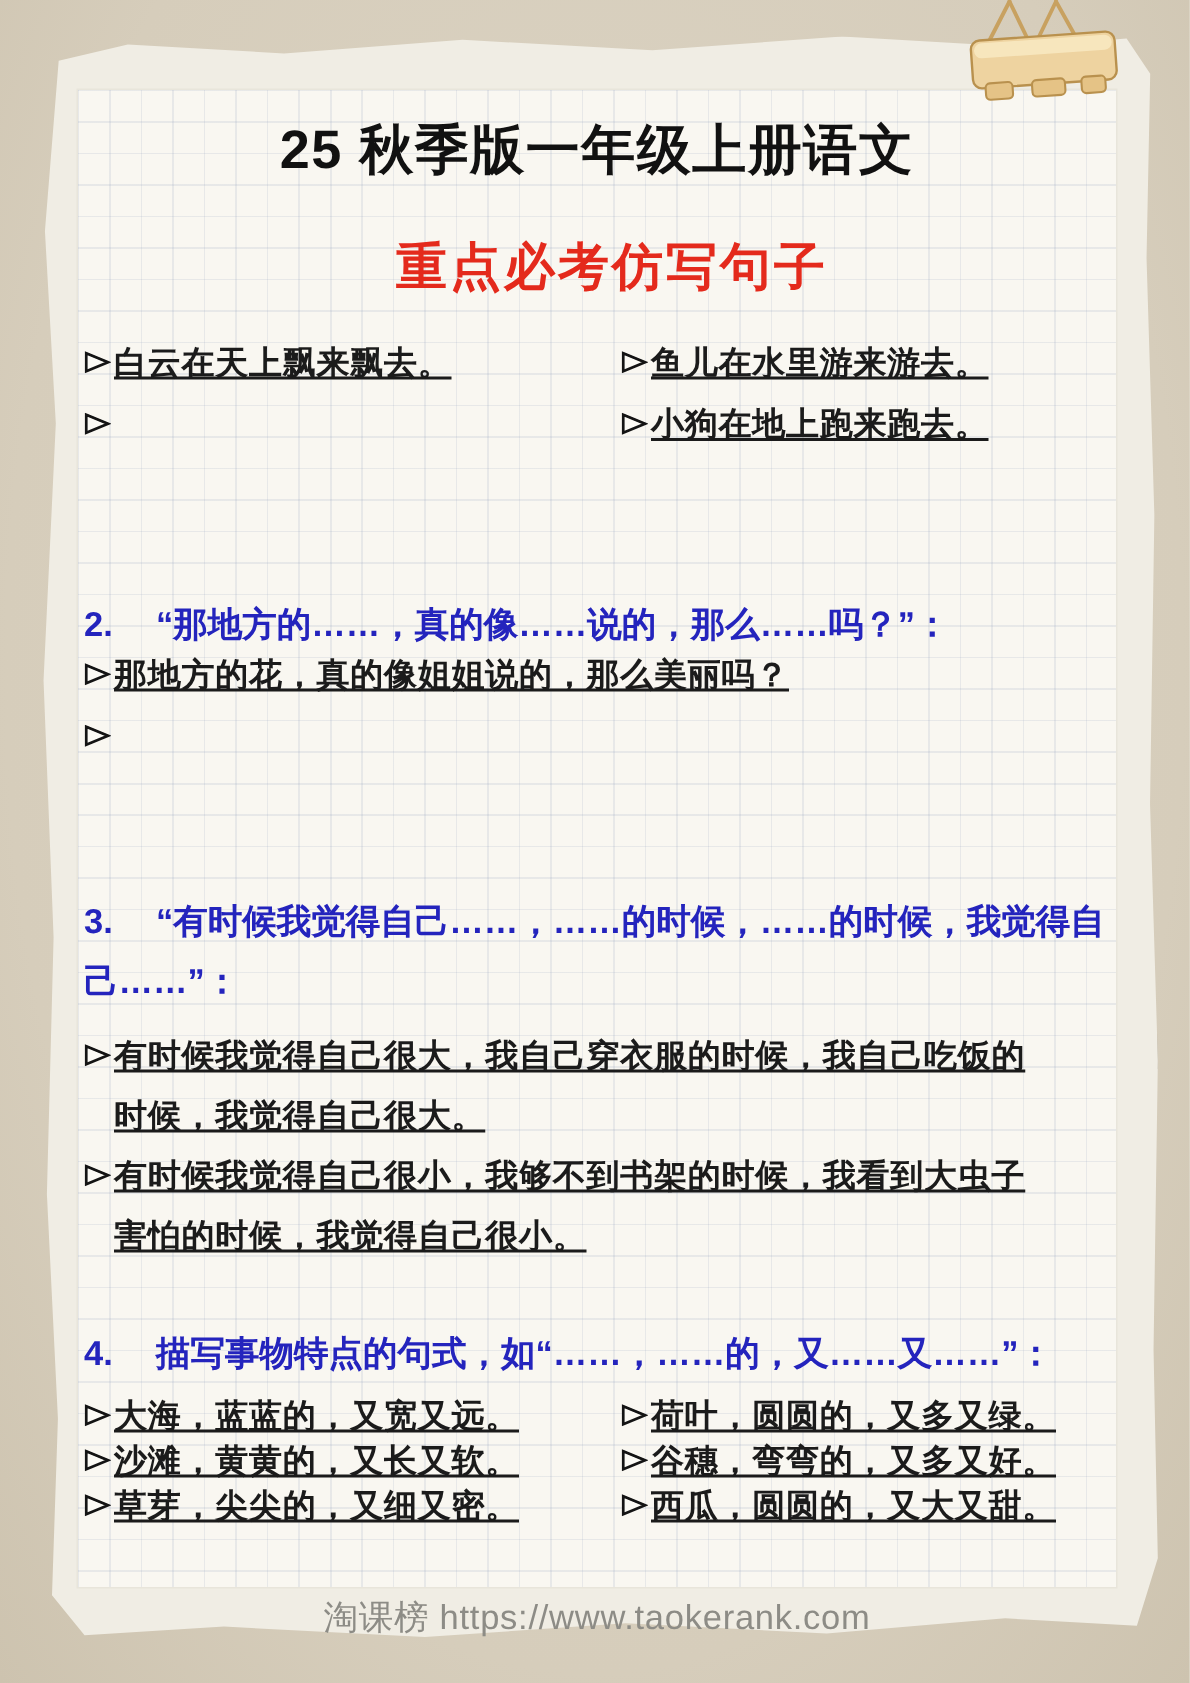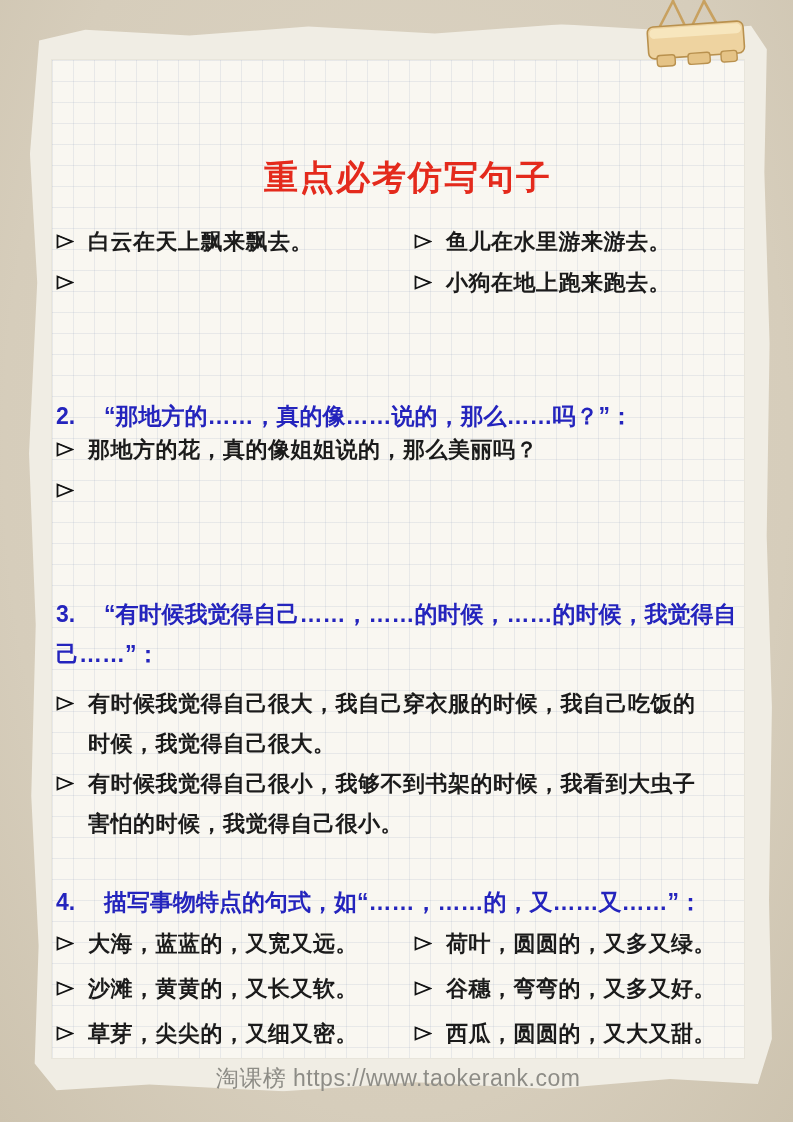--- a/index.html
+++ b/index.html
@@ -27,30 +27,30 @@
       repeating-linear-gradient(to bottom, var(--grid-line) 0 1px, transparent 1px 21px);
     box-shadow:0 0 0 1px rgba(120,110,90,.06);}
   .doc-title{position:absolute;left:52px;top:76px;width:692px;text-align:center;
     font-size:36px;font-weight:700;color:#111;letter-spacing:1px;}
   .doc-subtitle{position:absolute;left:62px;top:155px;width:692px;text-align:center;
     font-size:34px;font-weight:700;color:var(--heading-red);letter-spacing:2px;}
   .sec{position:absolute;left:56px;width:684px;color:var(--body-text);}
   .sec-head{font-size:23px;line-height:40px;font-weight:700;color:var(--section-blue);}
   .sec-number{display:inline-block;min-width:22px;margin-right:26px;}
   .items{margin-top:0;}
-  .item{position:relative;padding-left:32px;font-size:22px;font-weight:600;line-height:28px;letter-spacing:.5px;}
+  .item{position:relative;padding-left:20px;font-size:22px;font-weight:600;line-height:28px;letter-spacing:.5px;text-decoration:underline;}
   .bullet{position:absolute;left:0;top:6px;width:18px;height:15px;}
   .bullet svg{display:block;}
   
   .sec-0 .items,.sec-3 .items{display:grid;grid-template-columns:358px 1fr;row-gap:13px;}
   .sec-1 .item + .item{margin-top:13px;}
   .sec-2 .items{margin-top:10px;}
   .sec-2 .item{line-height:40px;max-width:644px;}
   .sec-2 .bullet{top:12px;}
-  .sec-3 .items{margin-top:8px;row-gap:17px;}
+  .sec-3 .items{margin-top:8px;row-gap:2px;}
   .doc-footer{position:absolute;left:52px;top:1063px;width:692px;text-align:center;
     font-size:23px;color:var(--footer-gray);letter-spacing:.5px;}
   .clip{position:absolute;left:640px;top:0;width:112px;height:68px;}
 </style>
 </head>
 <body>
 
 <div class="page">
   <div class="paper"></div>
   <div class="panel"></div>
@@ -66,20 +66,21 @@
       <g transform="rotate(-4 56 42)">
         <rect x="8" y="24" width="96" height="32" rx="6" fill="#eed3a0" stroke="#b9914e" stroke-width="1.6"></rect>
         <rect x="10" y="26" width="92" height="10" rx="5" fill="#f7e6bd" stroke="none"></rect>
         <rect x="16" y="53" width="18" height="11" rx="3" fill="#e5c386" stroke="#b9914e" stroke-width="1.4"></rect>
         <rect x="47" y="53" width="22" height="11" rx="3" fill="#e5c386" stroke="#b9914e" stroke-width="1.4"></rect>
         <rect x="80" y="53" width="16" height="11" rx="3" fill="#e5c386" stroke="#b9914e" stroke-width="1.4"></rect>
       </g>
     </svg>
   </div>
 
+  <h1 class="doc-title">25 秋季版一年级上册语文</h1>
   <h2 class="doc-subtitle">重点必考仿写句子</h2>
 
   <div id="sections">
       <section class="sec sec-0" style="top: 228px;">
         <div class="items">
           <div class="item"><span class="bullet">
               <svg width="18" height="15" viewBox="0 0 18 15">
                 <path d="M1.5 1.5 L16 7.5 L1.5 13.5 Z" fill="#fbfaf5" stroke="#141414" stroke-width="1.8" stroke-linejoin="miter"></path>
                 <path d="M1.5 1.5 L16 7.5" stroke="#141414" stroke-width="1"></path>
               </svg>

